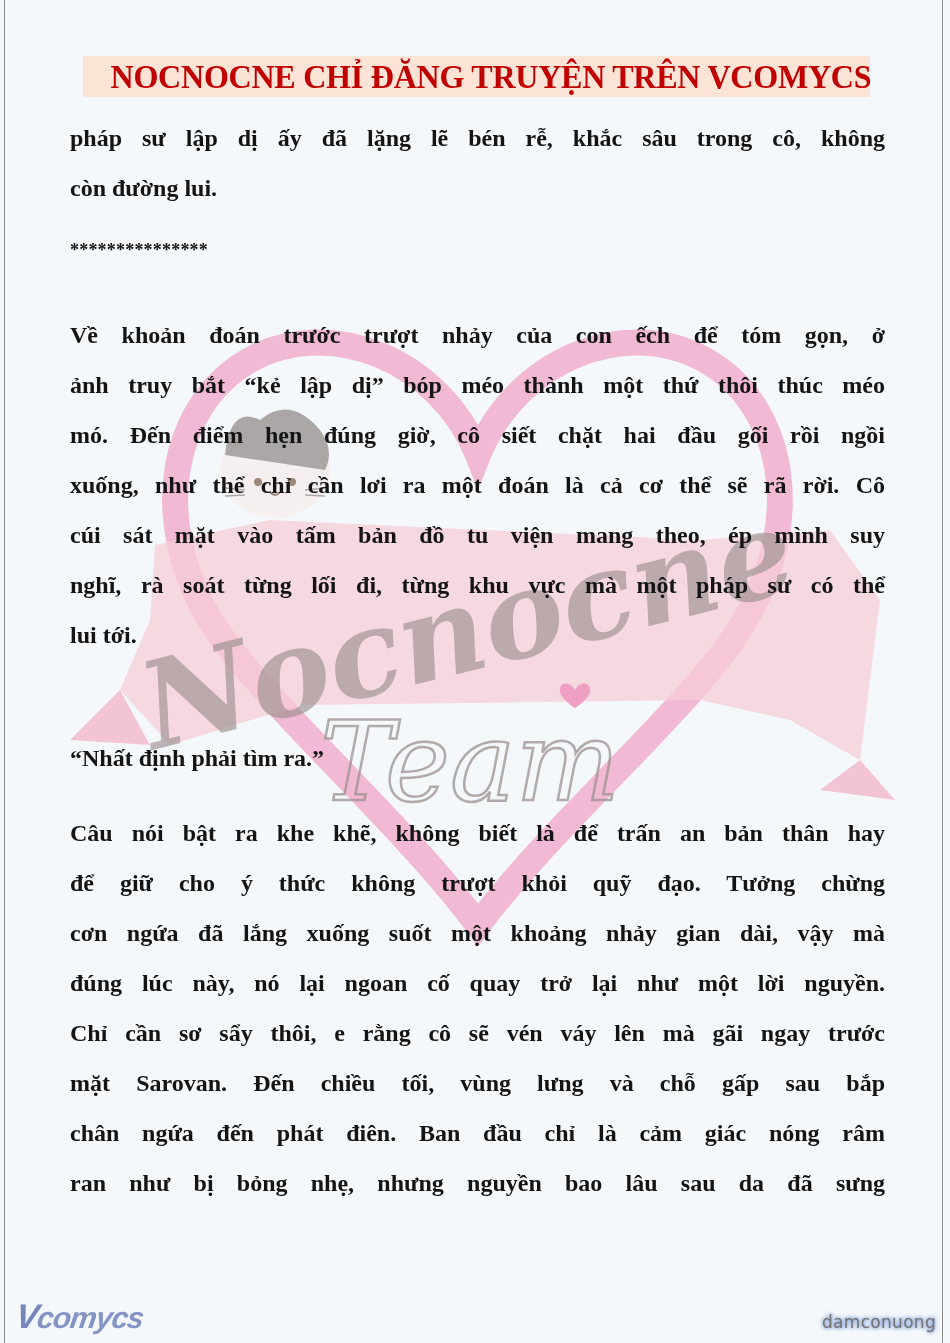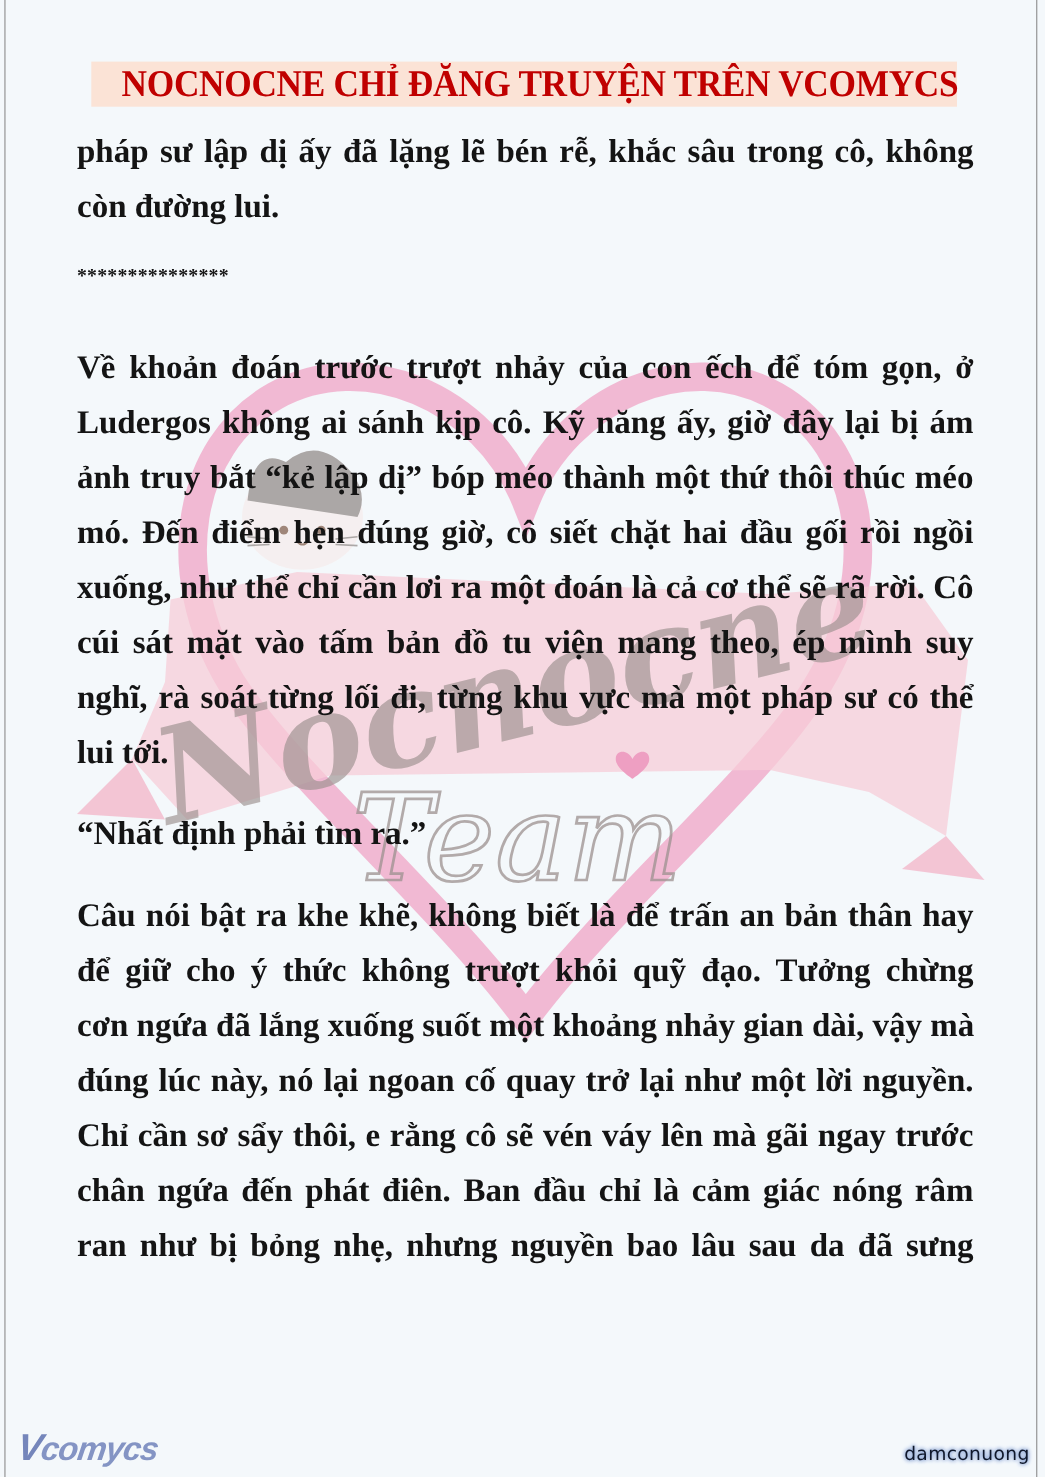--- a/index.html
+++ b/index.html
@@ -58,21 +58,21 @@
     white-space: nowrap;
     transform: scaleX(0.93);
     transform-origin: center;
   }
   .body-text {
     position: absolute;
     left: 70px;
     width: 815px;
     font-family: "Liberation Serif", "DejaVu Serif", serif;
     font-weight: bold;
-    font-size: 30px;
+    font-size: 24px;
     color: #141414;
     line-height: 50px;
   }
   .line {
     display: block;
     white-space: nowrap;
     height: 50px;
     text-align: justify;
     text-align-last: justify;
   }
@@ -104,21 +104,21 @@
   .footer-logo .big-v {
     font-size: 34px;
     color: #7586bb;
   }
   .footer-credit {
     position: absolute;
     right: 14px;
     top: 1312px;
     font-family: "DejaVu Sans", "Liberation Sans", sans-serif;
     font-size: 17px;
-    color: #0f172a;
+    color: #737373;
     letter-spacing: 0.3px;
     text-shadow: 0 0 3px #8ea7d6, 0 0 4px #8ea7d6, 0 0 5px #a8bde4;
   }
 </style>
 </head>
 <body>
 
 <div class="page"></div>
 
 <svg class="watermark" viewBox="0 0 950 1343" xmlns="http://www.w3.org/2000/svg">
@@ -155,39 +155,39 @@
 
 <div class="body-text" style="top:113px;">
   <span class="line">pháp sư lập dị ấy đã lặng lẽ bén rễ, khắc sâu trong cô, không</span>
   <span class="line last">còn đường lui.</span>
 </div>
 
 <div class="stars">***************</div>
 
 <div class="body-text" style="top:310px;">
   <span class="line">Về khoản đoán trước trượt nhảy của con ếch để tóm gọn, ở</span>
-  <span class="line">Ludergos không ai sánh kịp cô. Kỹ năng ấy, giờ đây lại bị ám</span>
   <span class="line">ảnh truy bắt “kẻ lập dị” bóp méo thành một thứ thôi thúc méo</span>
   <span class="line">mó. Đến điểm hẹn đúng giờ, cô siết chặt hai đầu gối rồi ngồi</span>
   <span class="line">xuống, như thể chỉ cần lơi ra một đoán là cả cơ thể sẽ rã rời. Cô</span>
   <span class="line">cúi sát mặt vào tấm bản đồ tu viện mang theo, ép mình suy</span>
   <span class="line">nghĩ, rà soát từng lối đi, từng khu vực mà một pháp sư có thể</span>
   <span class="line last">lui tới.</span>
 </div>
 
 <div class="body-text" style="top:733px;">
   <span class="line last">“Nhất định phải tìm ra.”</span>
 </div>
 
 <div class="body-text" style="top:808px;">
   <span class="line">Câu nói bật ra khe khẽ, không biết là để trấn an bản thân hay</span>
   <span class="line">để giữ cho ý thức không trượt khỏi quỹ đạo. Tưởng chừng</span>
   <span class="line">cơn ngứa đã lắng xuống suốt một khoảng nhảy gian dài, vậy mà</span>
   <span class="line">đúng lúc này, nó lại ngoan cố quay trở lại như một lời nguyền.</span>
   <span class="line">Chỉ cần sơ sẩy thôi, e rằng cô sẽ vén váy lên mà gãi ngay trước</span>
+  <span class="line">mặt Sarovan. Đến chiều tối, vùng lưng và chỗ gấp sau bắp</span>
   <span class="line">chân ngứa đến phát điên. Ban đầu chỉ là cảm giác nóng râm</span>
   <span class="line">ran như bị bỏng nhẹ, nhưng nguyền bao lâu sau da đã sưng</span>
 </div>
 
 <div class="footer-logo">
   <span class="big-v">V</span><span>comycs</span>
 </div>
 <div class="footer-credit">damconuong</div>
 
 </body></html>

